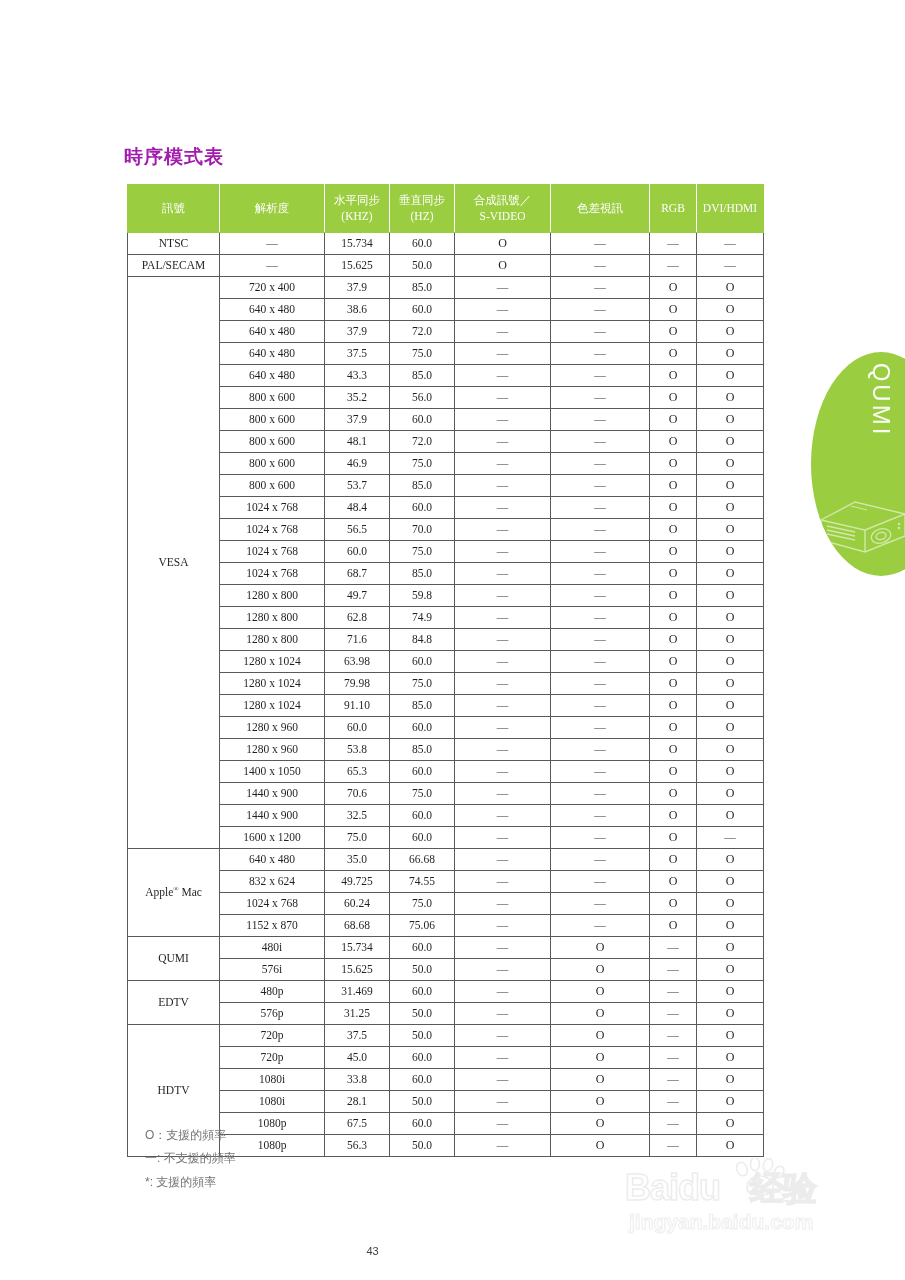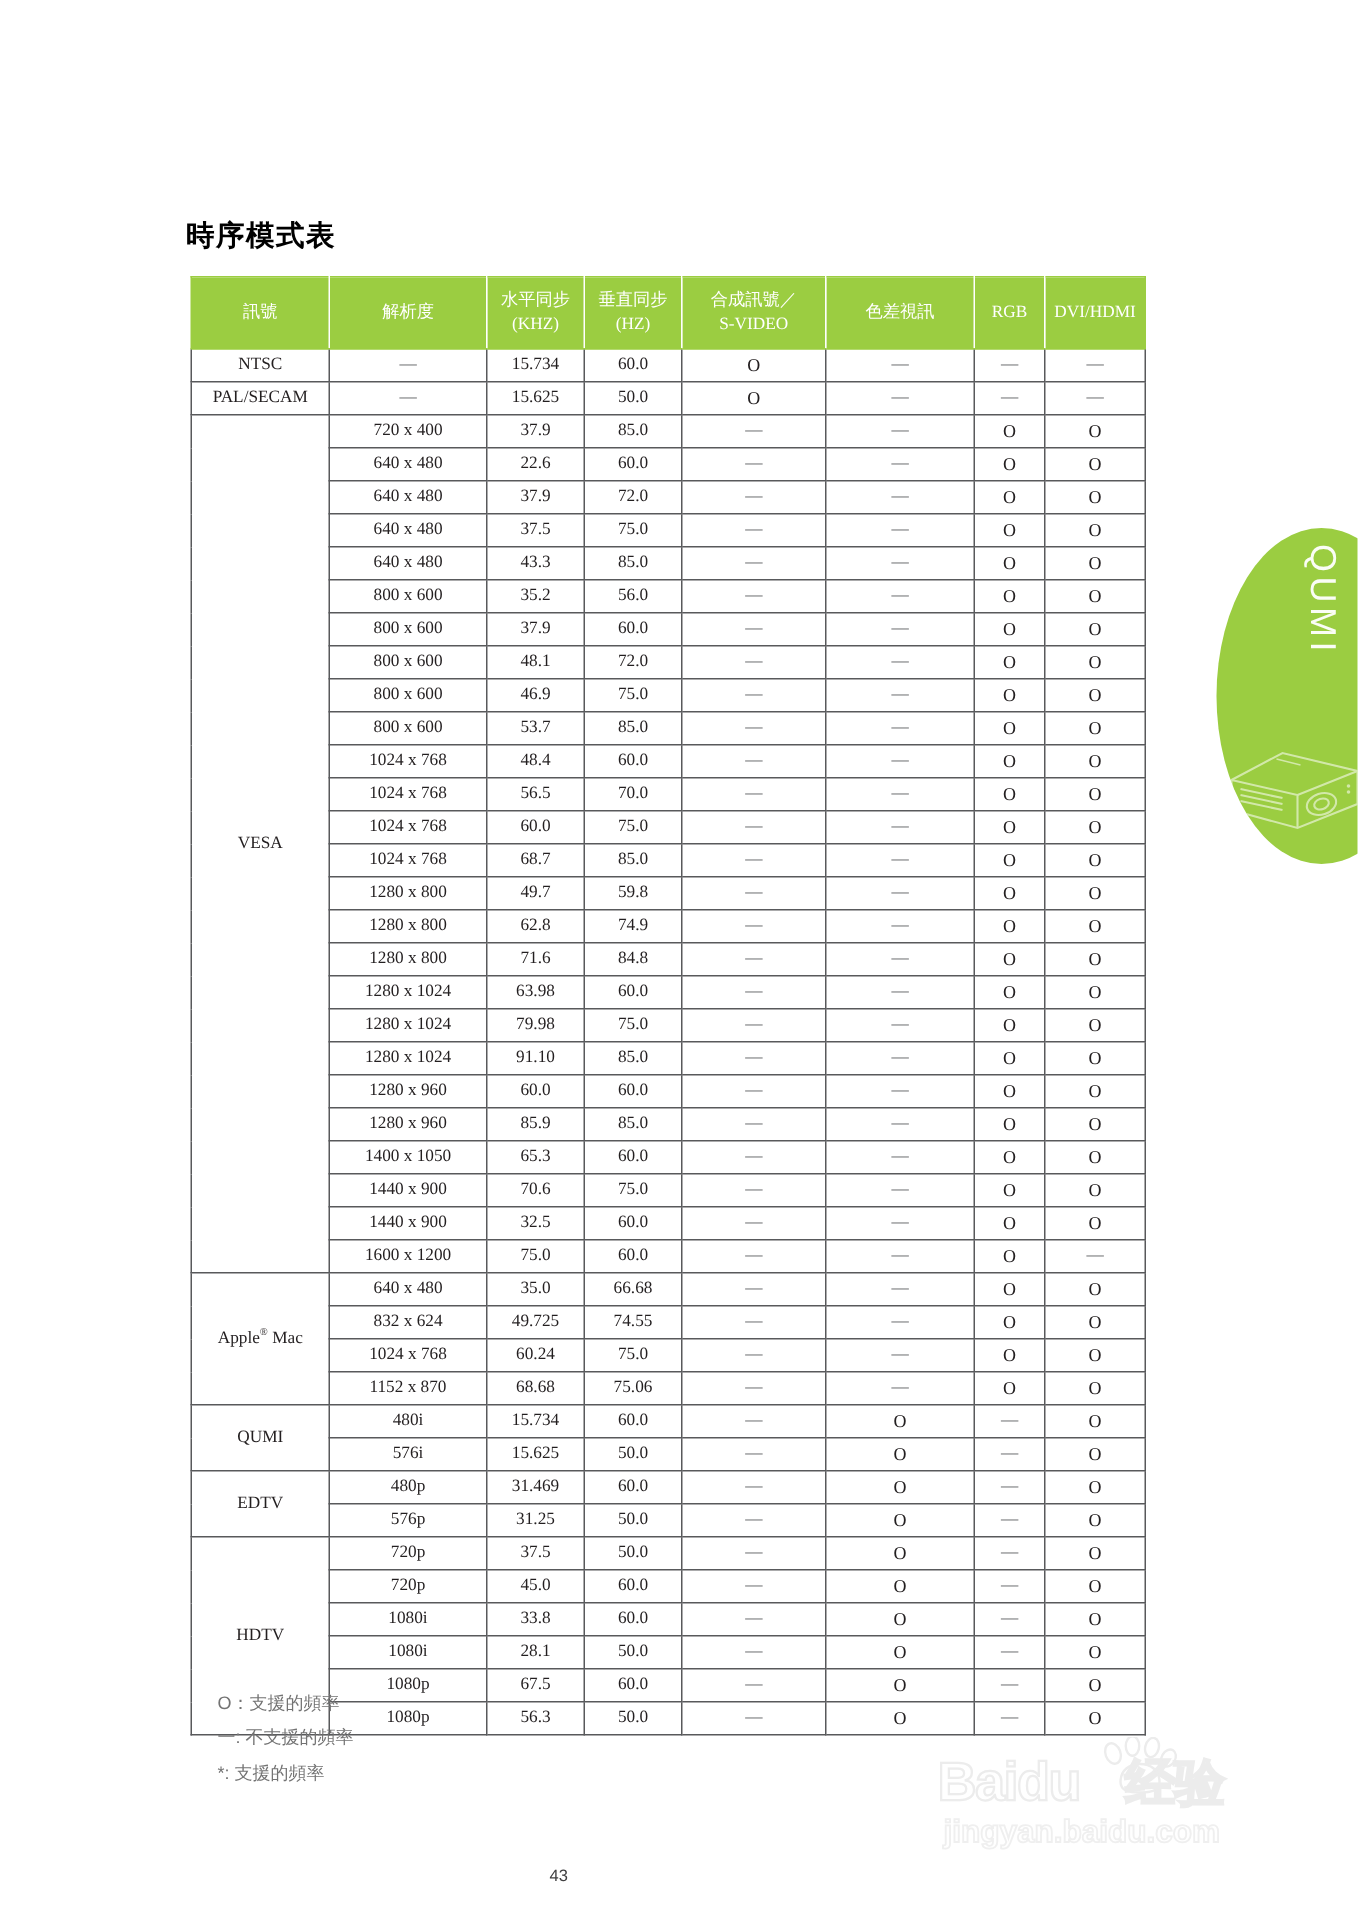--- a/index.html
+++ b/index.html
@@ -15,21 +15,21 @@
     overflow: hidden;
   }
 
   
   #page-title {
     position: absolute;
     left: 124px;
     top: 144px;
     font-size: 19px;
     font-weight: bold;
-    color: #000000;
+    color: #a21caf;
     letter-spacing: 1px;
     white-space: nowrap;
   }
 
   
   #timing-table {
     position: absolute;
     left: 127px;
     top: 184px;
     width: 636px;
@@ -250,21 +250,21 @@
         <td>720 x 400</td>
         <td>37.9</td>
         <td>85.0</td>
         <td class="mark-dash">—</td>
         <td class="mark-dash">—</td>
         <td class="mark-o">O</td>
         <td class="mark-o">O</td>
       </tr>
       <tr>
         <td>640 x 480</td>
-        <td>22.6</td>
+        <td>38.6</td>
         <td>60.0</td>
         <td class="mark-dash">—</td>
         <td class="mark-dash">—</td>
         <td class="mark-o">O</td>
         <td class="mark-o">O</td>
       </tr>
       <tr>
         <td>640 x 480</td>
         <td>37.9</td>
         <td>72.0</td>
@@ -430,21 +430,21 @@
         <td>1280 x 960</td>
         <td>60.0</td>
         <td>60.0</td>
         <td class="mark-dash">—</td>
         <td class="mark-dash">—</td>
         <td class="mark-o">O</td>
         <td class="mark-o">O</td>
       </tr>
       <tr>
         <td>1280 x 960</td>
-        <td>85.9</td>
+        <td>53.8</td>
         <td>85.0</td>
         <td class="mark-dash">—</td>
         <td class="mark-dash">—</td>
         <td class="mark-o">O</td>
         <td class="mark-o">O</td>
       </tr>
       <tr>
         <td>1400 x 1050</td>
         <td>65.3</td>
         <td>60.0</td>

